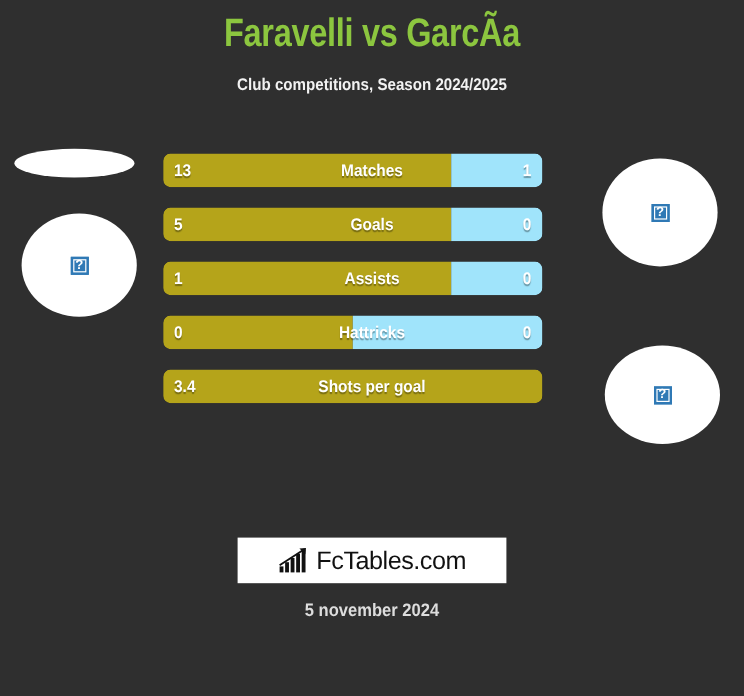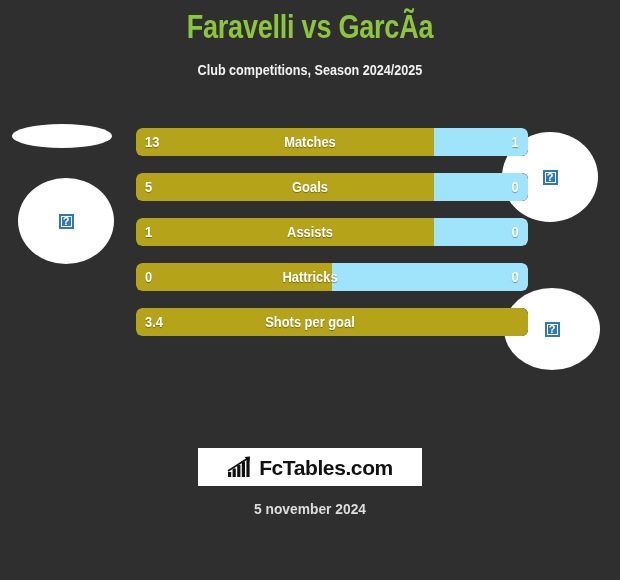--- a/index.html
+++ b/index.html
@@ -107,21 +107,21 @@
 
   
   .bars {
     position: absolute;
     left: 136px;
     top: 128px;
     width: 348px;
   }
   .bar-row {
     position: relative;
-    width: 392px;
+    width: 316px;
     height: 28px;
     margin-bottom: 17px;
     border-radius: 6px;
     overflow: hidden;
     background: #2f2f2f;
   }
   .seg {
     position: absolute;
     top: 0;
     height: 28px;
@@ -182,21 +182,21 @@
     gap: 6px;
   }
   .logo-mark {
     width: 26px;
     height: 22px;
     display: block;
   }
   .logo-text {
     color: #111111;
     font-size: 21px;
-    font-weight: bold;
+    font-weight: normal;
     letter-spacing: -0.4px;
     line-height: 1;
   }
   .date {
     position: absolute;
     left: 0;
     top: 500px;
     width: 620px;
     text-align: center;
     color: #dddddd;

